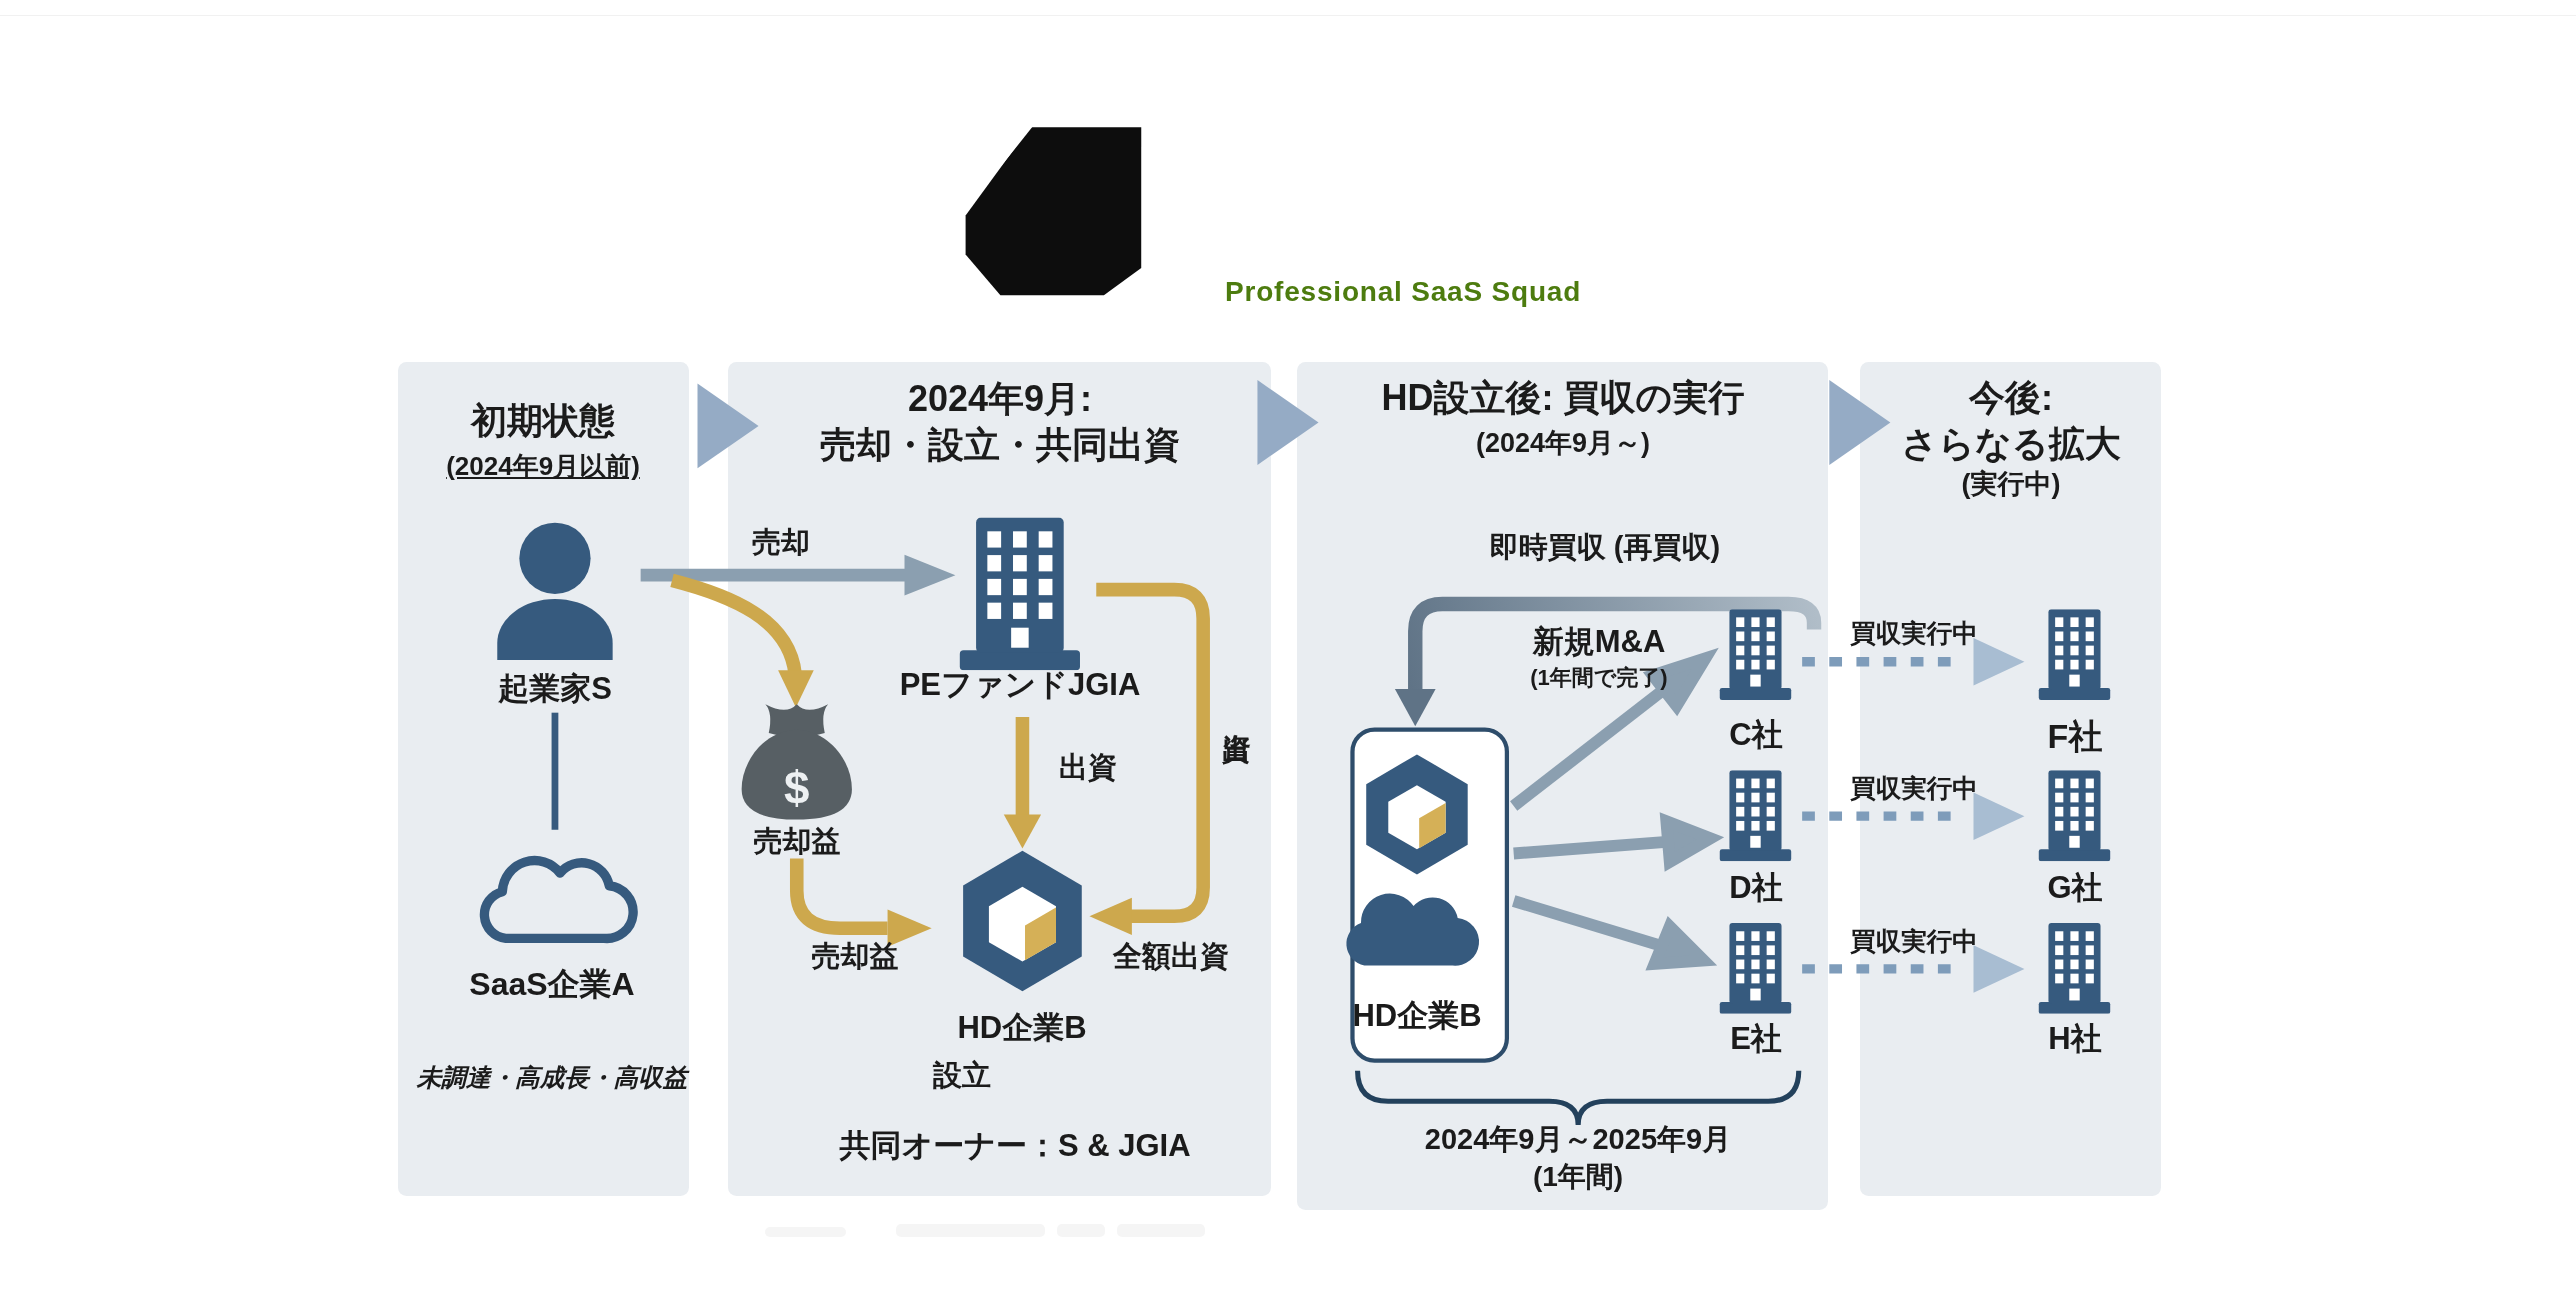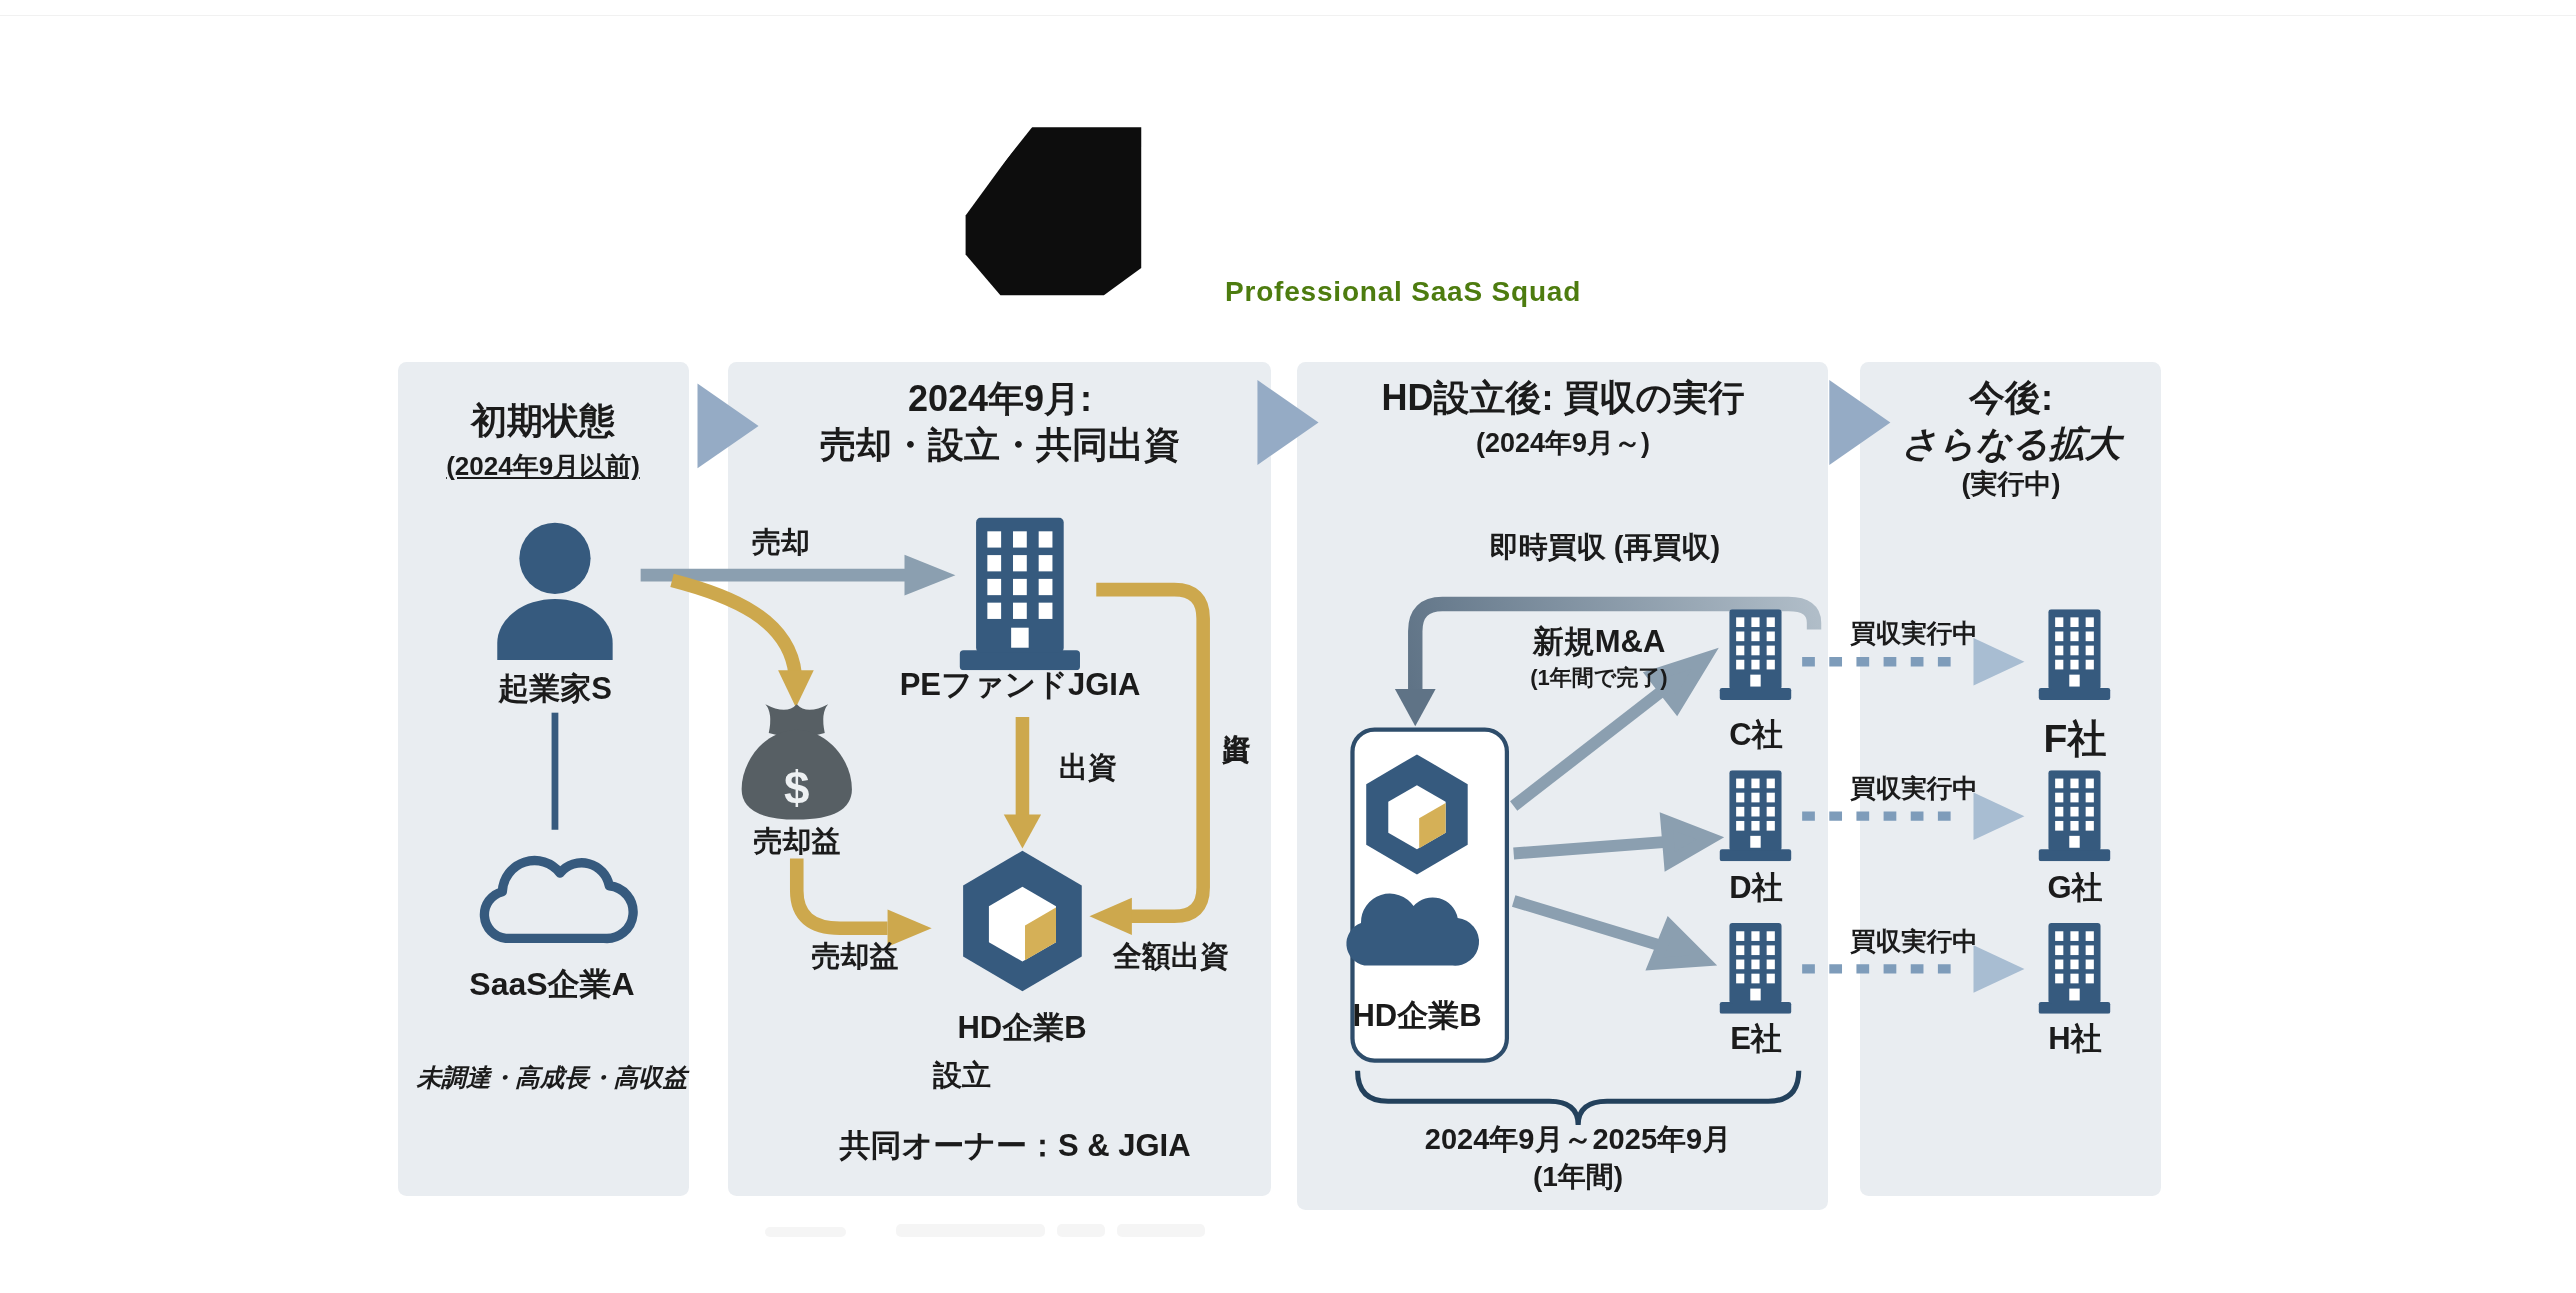--- a/index.html
+++ b/index.html
@@ -179,23 +179,23 @@
   <div class="lbl" style="left:1756px;top:870px;font-size:31px;">D社</div>
   <div class="lbl" style="left:1756px;top:1021px;font-size:31px;">E社</div>
   <div class="lbl" style="left:1578px;top:1123px;font-size:29px;">2024年9月～2025年9月</div>
   <div class="lbl" style="left:1578px;top:1161px;font-size:28px;">(1年間)</div>
 
   <div class="lbl" style="left:1914px;top:619px;font-size:25.5px;">買収実行中</div>
   <div class="lbl" style="left:1914px;top:774px;font-size:25.5px;">買収実行中</div>
   <div class="lbl" style="left:1914px;top:927px;font-size:25.5px;">買収実行中</div>
 
   <div class="lbl" style="left:2011px;top:377px;font-size:36px;">今後:</div>
-  <div class="lbl" style="left:2011px;top:423px;font-size:36px;font-style:italic;">さらなる拡大</div>
+  <div class="lbl" style="left:2011px;top:423px;font-size:36px;">さらなる拡大</div>
   <div class="lbl" style="left:2011px;top:469px;font-size:27px;">(実行中)</div>
-  <div class="lbl" style="left:2075px;top:717px;font-size:39px;">F社</div>
+  <div class="lbl" style="left:2075px;top:717px;font-size:34px;">F社</div>
   <div class="lbl" style="left:2075px;top:870px;font-size:31px;">G社</div>
   <div class="lbl" style="left:2075px;top:1021px;font-size:31px;">H社</div>
 
   <div class="wm" style="left:765px;top:1227px;width:81px;height:10.2px;"></div>
   <div class="wm" style="left:896px;top:1224px;width:149px;height:12.7px;"></div>
   <div class="wm" style="left:1057px;top:1224px;width:48px;height:12.7px;"></div>
   <div class="wm" style="left:1117px;top:1224px;width:88px;height:12.7px;"></div>
 
 </div>
 

